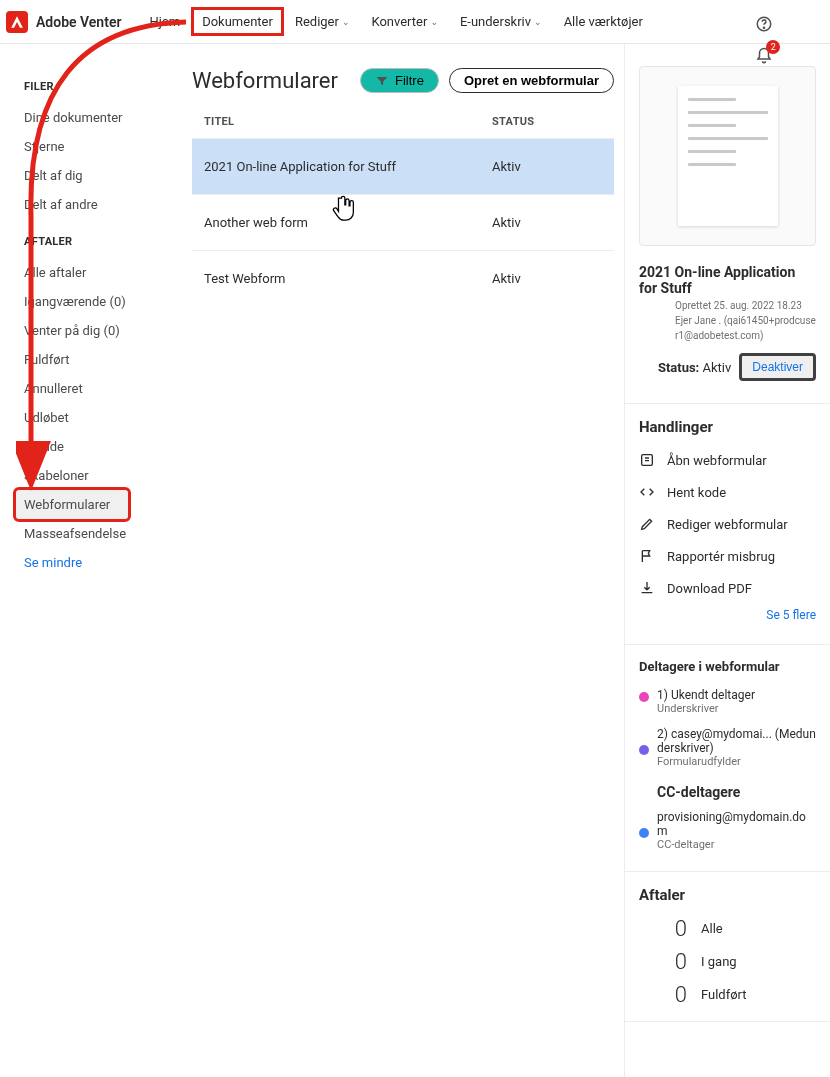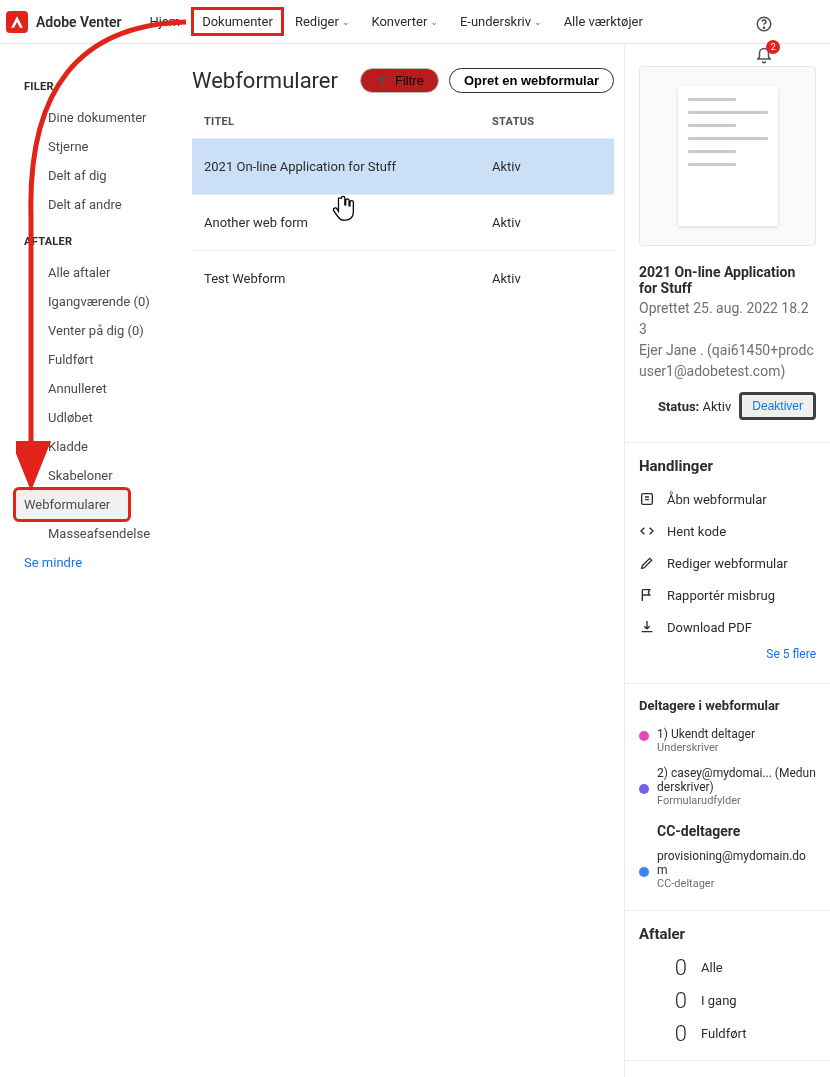--- a/index.html
+++ b/index.html
@@ -74,42 +74,41 @@
     color: #2c2c2c;
     letter-spacing: .3px;
     margin: 16px 0 10px;
   }
   .side-item {
     display: block;
     padding: 7px 0;
     color: #4b4b4b;
     cursor: pointer;
     font-size: 13px;
-    margin-left: 24px;
   }
   .side-item.selected {
     background: #f0f0f0;
     margin-left: -8px; margin-right: 12px;
     padding-left: 8px;
     border-radius: 3px;
   }
   .side-item.highlight-box {
     outline: 3px solid #e1231a;
     outline-offset: 0px;
     margin-left: -8px; margin-right: 42px;
     padding-left: 8px;
   }
   .side-link { color: #1473e6; cursor: pointer; padding-top: 7px; font-size: 13px; }
   
   .main { flex: 1; padding: 24px 10px 0 22px; min-width: 0; }
   .main-head { display: flex; align-items: center; gap: 10px; margin-bottom: 22px; }
   .page-title { font-size: 22px; font-weight: 400; flex: 1; }
   .btn-filter {
     border: 1px solid #bdbdbd; border-radius: 14px;
-    padding: 4px 14px; font-size: 13px; background:#b91c1c; cursor:pointer;
+    padding: 4px 14px; font-size: 13px; background:#14b8a6; cursor:pointer;
     display:flex; align-items:center; gap:6px;
   }
   .btn-pill {
     border: 1.5px solid #2c2c2c; border-radius: 14px;
     padding: 4px 14px; font-size: 13px; font-weight:600; background:#fff; cursor:pointer;
   }
   .tbl-head { display:flex; font-size:11px; font-weight:700; color:#505050; letter-spacing:.3px; padding: 0 12px 10px; }
   .col-title { flex: 1; }
   .col-status { width: 110px; }
   .tbl-row {
@@ -144,21 +143,21 @@
   .preview-page {
     width: 100px; height: 140px; background:#fff;
     box-shadow: 0 1px 3px rgba(0,0,0,.15);
     padding: 12px 10px;
     display:flex; flex-direction:column; gap:10px;
   }
   .preview-line { height:3px; background:#c9c9c9; border-radius:1px; }
   .preview-line.short { width: 60%; }
   .rp-section { padding: 0 14px 14px; }
   .rp-title { font-size: 14px; font-weight:700; margin-bottom: 2px; }
-  .rp-meta { font-size: 14px; color:#707070; line-height:1.5; word-break: break-all; }
+  .rp-meta { font-size: 10px; color:#707070; line-height:1.5; word-break: break-all; margin-left: 36px; }
   .rp-status-row { display:flex; align-items:center; gap:8px; margin-top:10px; font-size:13px;justify-content:flex-end; }
   .rp-deact { color:#1473e6; border:3px solid #404040; border-radius:4px; padding:4px 10px; font-size:12px; cursor:pointer; }
   .rp-divider { border-top:1px solid #ececec; margin: 8px 0 14px; }
   .rp-heading { font-size:15px; font-weight:700; padding: 0 14px 8px; }
   .action-row { display:flex; align-items:center; gap:12px; padding: 8px 14px; cursor:pointer; font-size:13px; color:#2c2c2c; }
   .action-row svg { width:16px; height:16px; flex-shrink:0; }
   .see-more { text-align:right; color:#1473e6; font-size:12px; padding: 4px 14px 14px; cursor:pointer; }
   .participant { padding: 6px 14px; }
   .part-row { display:flex; align-items:flex-end; gap:8px; }
   .dot { width:10px; height:10px; border-radius:50%; margin-top:3px; flex-shrink:0; }

